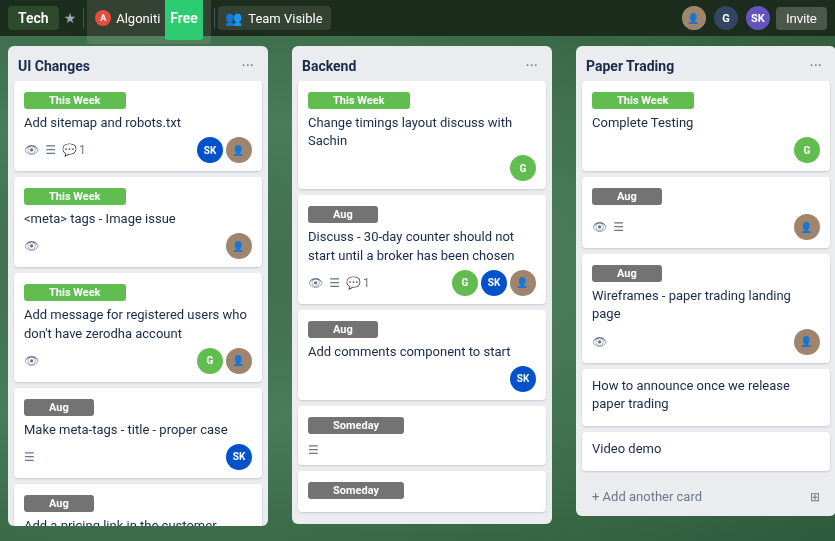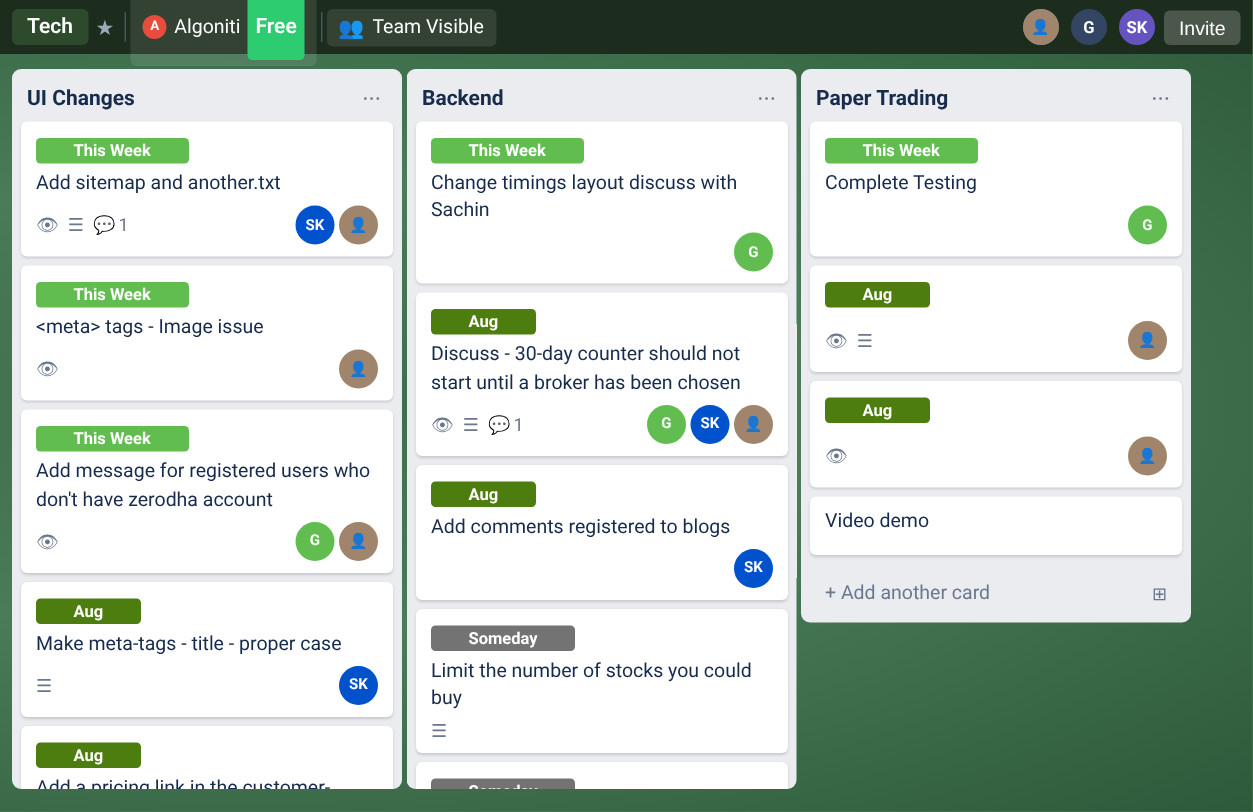--- a/index.html
+++ b/index.html
@@ -113,21 +113,21 @@
       padding: 4px 10px;
       border-radius: 4px;
       cursor: pointer;
       border: none;
     }
 
     
     .board {
       display: flex;
       padding: 10px 8px;
-      gap: 3px;
+      gap: 24px;
       height: 505px;
       overflow-x: auto;
       align-items: flex-start;
     }
 
     
     .list {
       background: #ebecf0;
       border-radius: 6px;
       width: 260px;
@@ -170,21 +170,21 @@
     .label-tag {
       display: inline-block;
       padding: 2px 25px;
       border-radius: 3px;
       font-size: 11px;
       font-weight: 700;
       color: white;
       margin-bottom: 5px;
     }
     .label-green { background: #61bd4f; }
-    .label-orange { background: #4d7c0f; }
+    .label-orange { background: #737373; }
     .label-blue { background: #737373; }
 
     .card-text {
       font-size: 13px;
       color: #172b4d;
       line-height: 1.4;
       margin-bottom: 5px;
     }
 
     .card-footer {
@@ -289,21 +289,21 @@
   </div>
 </div>
 
 <div class="board" id="board-container">
     <div class="list">
       <div class="list-header">
         <div class="list-title">UI Changes</div>
         <div class="list-menu-icon">···</div>
       </div>
       <div class="list-content">
-        <div class="card"><div class="label-tag label-green">This Week</div><div class="card-text">Add sitemap and another.txt</div><div class="card-footer">
+        <div class="card"><div class="label-tag label-green">This Week</div><div class="card-text">Add sitemap and robots.txt</div><div class="card-footer">
             <div class="card-icons">
               <div class="card-icon">👁</div>
               <div class="card-icon">☰</div>
               <div class="card-icon">💬<span>1</span></div>
             </div>
             <div class="card-avatars">
               <div class="card-avatar ca-blue">SK</div>
               <div class="card-avatar ca-face" style="background: rgb(160, 133, 108);">👤</div>
             </div>
           </div></div>
@@ -351,26 +351,26 @@
               <div class="card-icon">👁</div>
               <div class="card-icon">☰</div>
               <div class="card-icon">💬<span>1</span></div>
             </div>
             <div class="card-avatars">
               <div class="card-avatar ca-green">G</div>
               <div class="card-avatar ca-blue">SK</div>
               <div class="card-avatar ca-face" style="background: rgb(160, 133, 108);">👤</div>
             </div>
           </div></div>
-        <div class="card"><div class="label-tag label-orange">Aug</div><div class="card-text">Add comments registered to blogs</div><div class="card-footer">
+        <div class="card"><div class="label-tag label-orange">Aug</div><div class="card-text">Add comments component to start</div><div class="card-footer">
             <div class="card-avatars">
               <div class="card-avatar ca-blue">SK</div>
             </div>
           </div></div>
-        <div class="card"><div class="label-tag label-blue">Someday</div><div class="card-text">Limit the number of stocks you could buy</div><div class="card-footer">
+        <div class="card"><div class="label-tag label-blue">Someday</div><div class="card-footer">
             <div class="card-icons">
               <div class="card-icon">☰</div>
             </div>
           </div></div>
         <div class="card"><div class="label-tag label-blue">Someday</div></div>
       </div>
     </div>
     <div class="list">
       <div class="list-header">
         <div class="list-title">Paper Trading</div>
@@ -384,28 +384,31 @@
           </div></div>
         <div class="card"><div class="label-tag label-orange">Aug</div><div class="card-footer">
             <div class="card-icons">
               <div class="card-icon">👁</div>
               <div class="card-icon">☰</div>
             </div>
             <div class="card-avatars">
               <div class="card-avatar ca-face" style="background: rgb(160, 133, 108);">👤</div>
             </div>
           </div></div>
-        <div class="card"><div class="label-tag label-orange">Aug</div><div class="card-footer">
-            <div class="card-icons">
-              <div class="card-icon">👁</div>
-            </div>
-            <div class="card-avatars">
-              <div class="card-avatar ca-face" style="background: rgb(160, 133, 108);">👤</div>
-            </div>
-          </div></div>
+        <div class="card"><div class="label-tag label-orange">Aug</div><div class="card-text">Wireframes - paper trading landing page</div><div class="card-footer">
+            <div class="card-icons">
+              <div class="card-icon">👁</div>
+            </div>
+            <div class="card-avatars">
+              <div class="card-avatar ca-face" style="background: rgb(160, 133, 108);">👤</div>
+            </div>
+          </div></div>
+        <div class="card">
+          <div class="card-text">How to announce once we release paper trading</div>
+        </div>
         <div class="card">
           <div class="card-text">Video demo</div>
         </div>
       </div>
       <div class="add-card">
         <span>+ Add another card</span>
         <span class="card-archive-icon" style="margin-left: auto;">⊞</span>
       </div>
     </div>
   </div>

